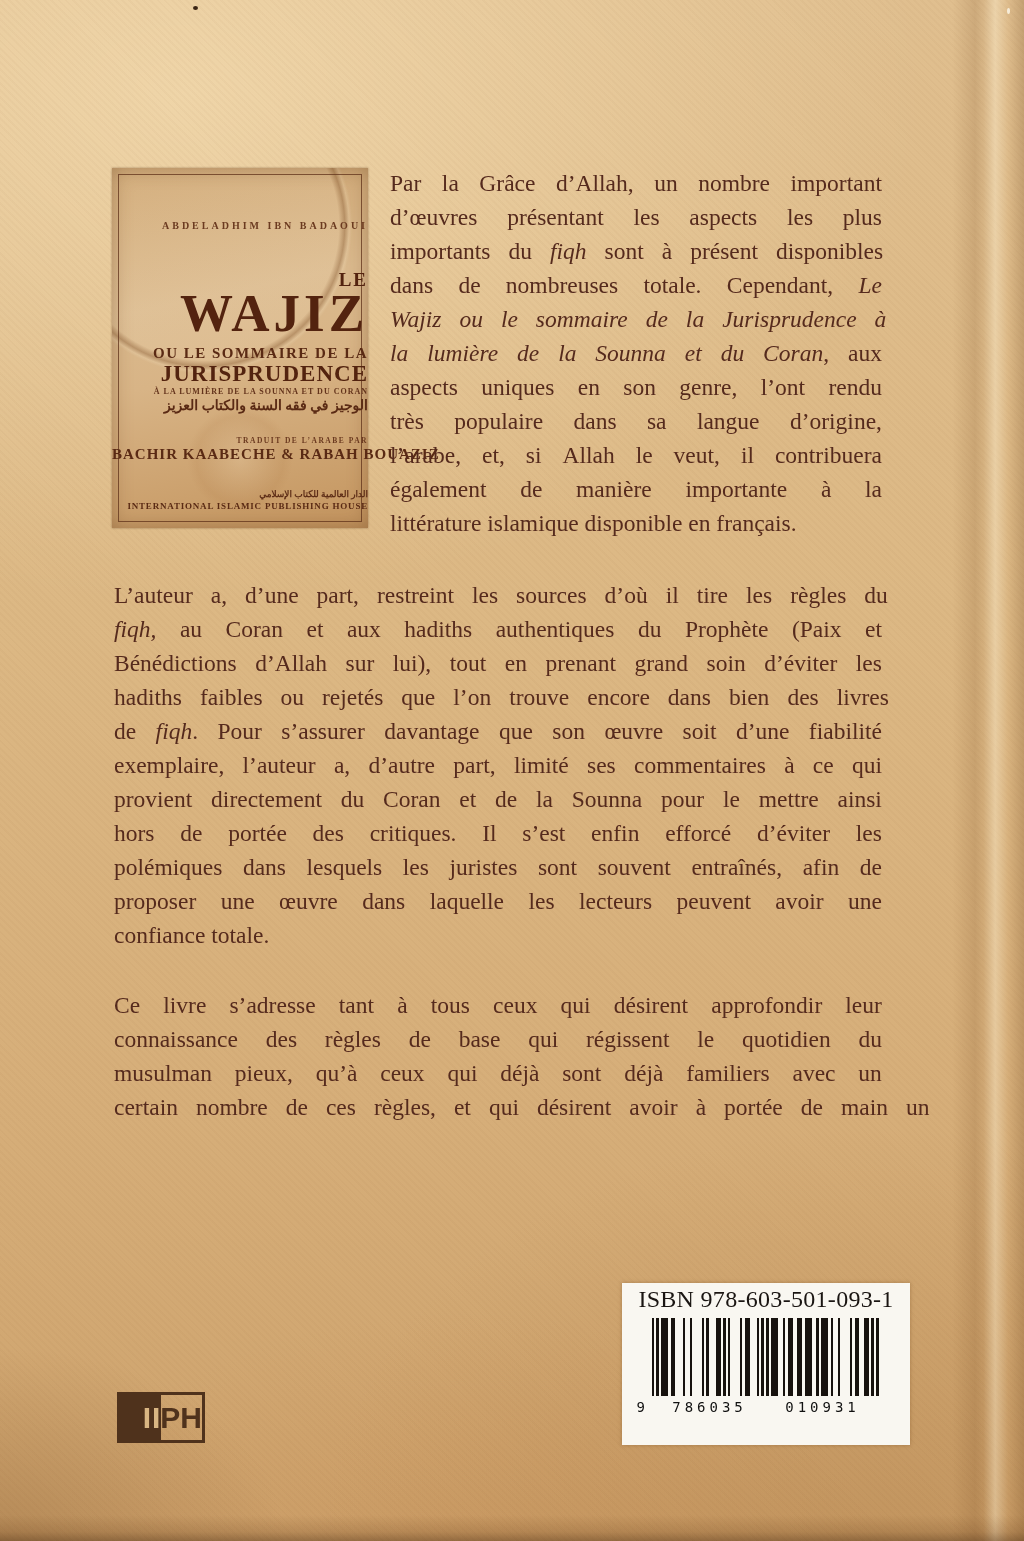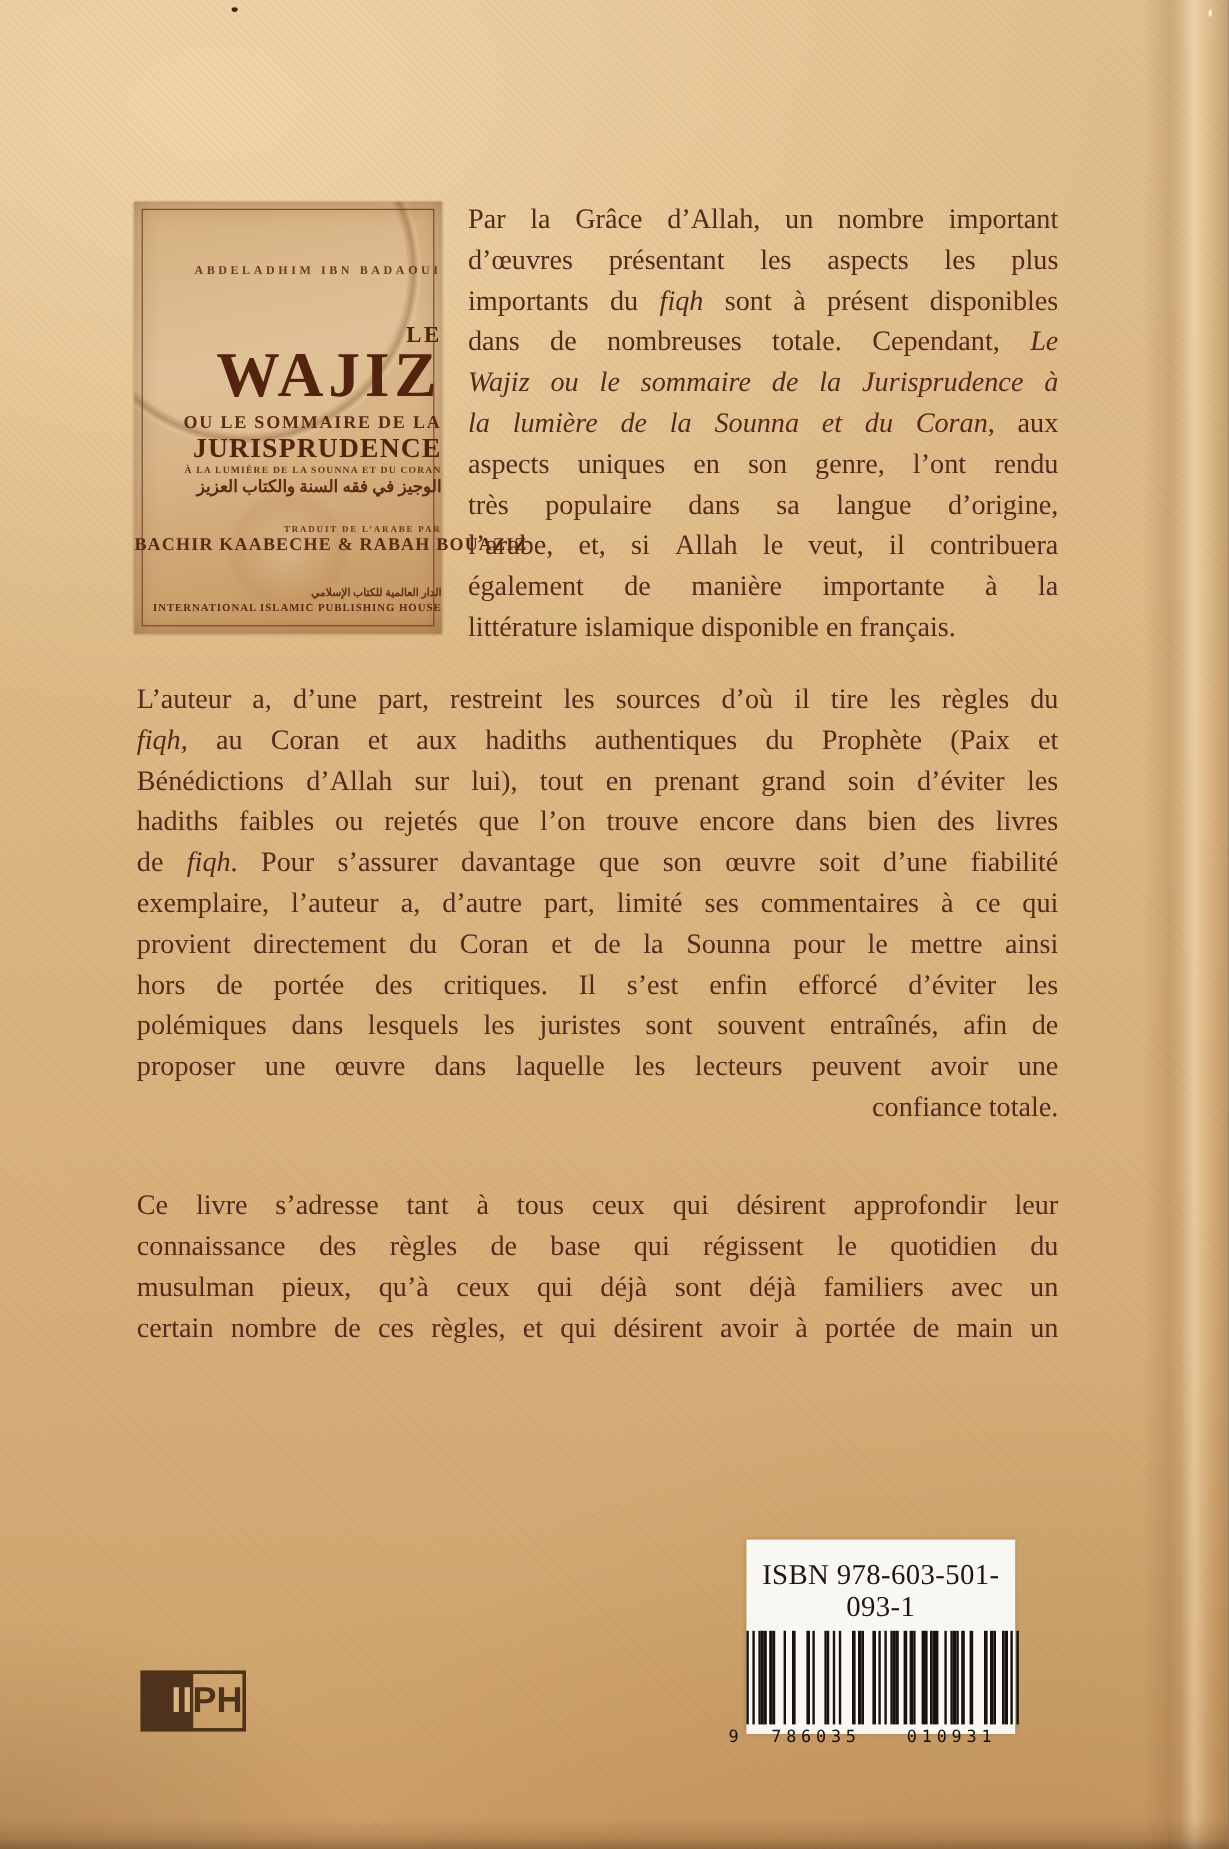--- a/index.html
+++ b/index.html
@@ -45,29 +45,29 @@
   .c-sub3{top:219px;font-size:8px;font-weight:600;letter-spacing:1px;color:#64341c;}
   .c-art{top:229px;font-size:14px;font-weight:700;color:#5a2a14;}
   .c-trl{top:268px;font-size:7.5px;font-weight:600;letter-spacing:1.5px;color:#6b3a20;}
   .c-trn{top:278px;font-size:15px;font-weight:700;letter-spacing:1px;color:#5a2a14;}
   .c-par{top:321px;font-size:9px;font-weight:700;color:#5f2f18;}
   .c-pub{top:333px;font-size:9px;font-weight:600;letter-spacing:0.8px;color:#5a2a14;}
 
   
   .para{position:absolute;font-size:23.5px;color:#552a1d;}
   .p1{left:390px;top:166px;width:492px;}
-  .p2{left:114px;top:566px;width:768px;text-align:right;}
+  .p2{left:114px;top:578px;width:768px;}
   .p3{left:114px;top:988px;width:768px;}
-  .tline{height:34px;line-height:34px;white-space:nowrap;}
+  .tline{height:34px;line-height:34px;white-space:nowrap;gap:18px;}
   .tline.just{display:flex;justify-content:space-between;align-items:baseline;}
   .it{font-style:italic;}
 
   
-  .isbn-box{position:absolute;left:622px;top:1283px;width:224px;height:162px;
-    background:#f9f7f1;box-shadow:0 0 4px rgba(110,70,30,0.40);text-align:center;box-sizing:border-box;padding-top:17px;}
+  .isbn-box{position:absolute;left:622px;top:1283px;width:288px;height:162px;
+    background:#f9f7f1;box-shadow:0 0 4px rgba(110,70,30,0.40);text-align:center;box-sizing:border-box;padding-top:3px;}
   .isbn-label{font-size:24px;color:#1a1512;letter-spacing:0.3px;font-family:"Liberation Serif",serif;}
   .bars{position:relative;width:229px;height:97px;margin:5px auto 0;font-size:0;white-space:nowrap;text-align:left;}
   .bars i{display:inline-block;width:2.4px;height:78px;vertical-align:top;}
   .bb{background:#17120e;}
   .bs{background:transparent;}
   .bg{height:93px;}
   .bc-digits{position:absolute;left:0;bottom:0;width:100%;height:16px;
     font-family:"DejaVu Sans Mono",monospace;font-size:14px;color:#111;}
   .bc-digits span{position:absolute;bottom:0;}
   .d1{left:-15px;}

